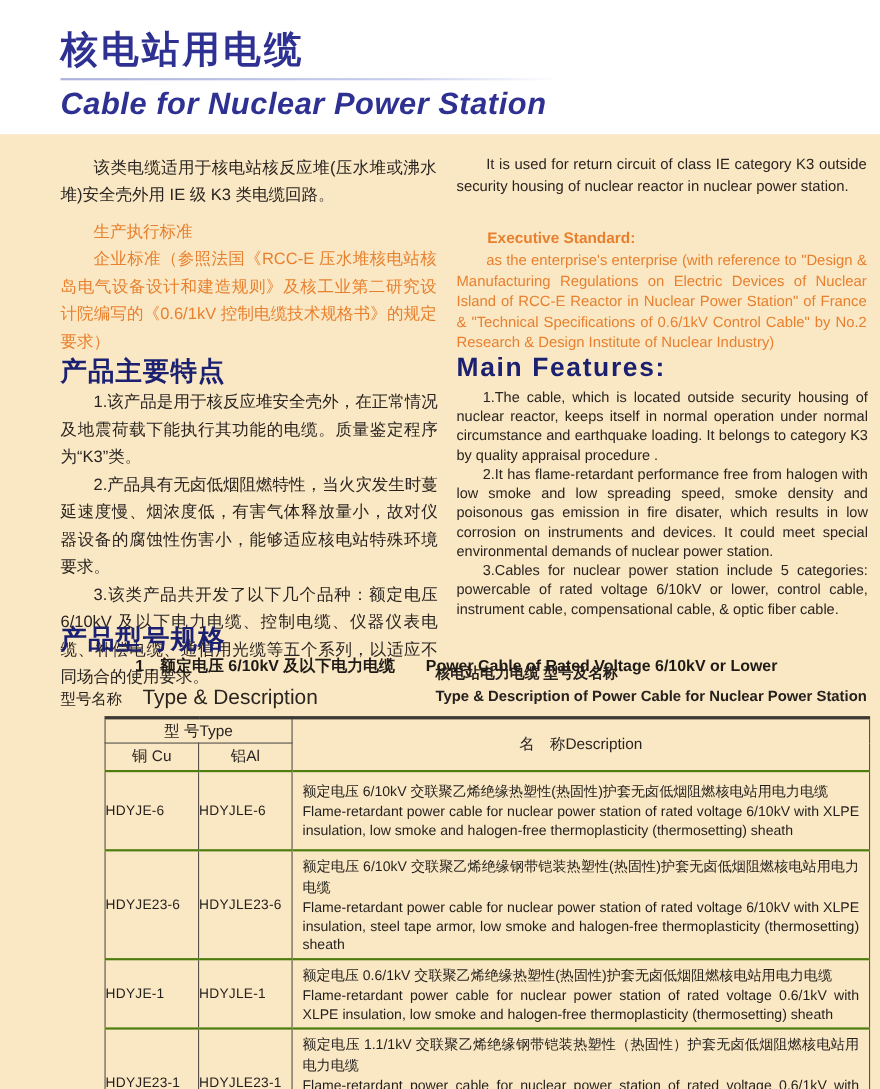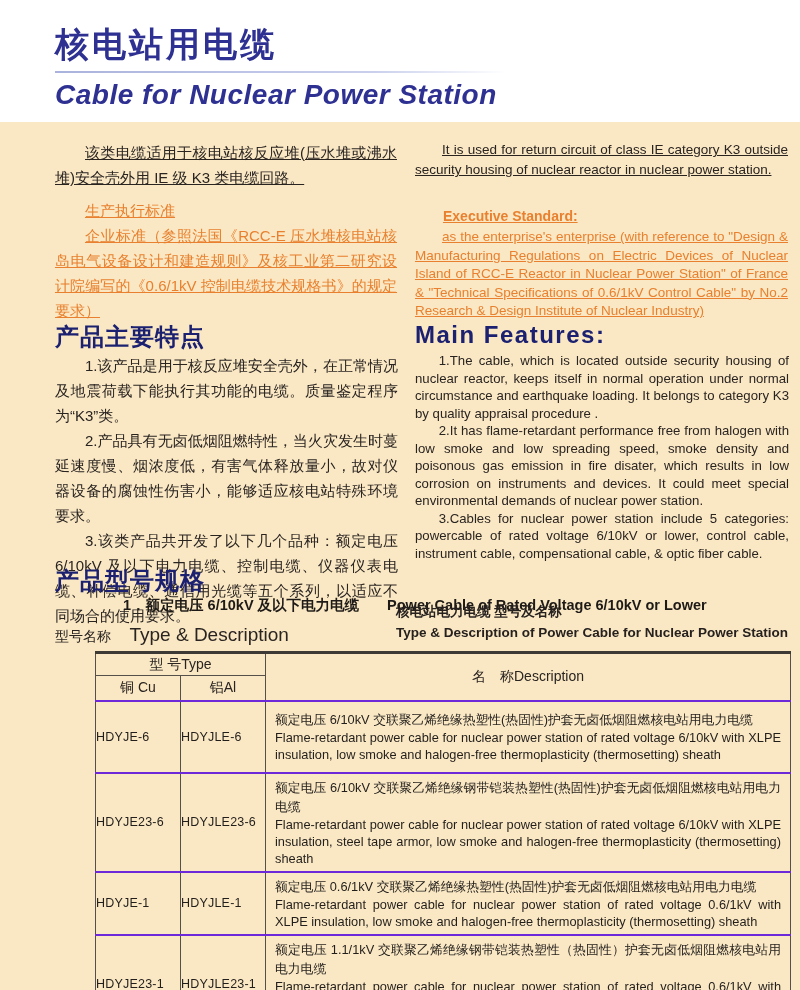--- a/index.html
+++ b/index.html
@@ -24,21 +24,21 @@
     position:absolute; left:55px; top:79px;
     font-size:28px; font-weight:bold; font-style:italic; letter-spacing:0.5px;
     color:#2E3192;
   }
   
   .cream { position:absolute; left:0; top:122px; width:800px; height:868px; background:#FAE8C4; }
 
   .blk { position:absolute; }
   .zh-body { font-size:15px; line-height:25px; text-align:justify; color:#2a2421; }
   .en-body { font-size:13.5px; line-height:19px; text-align:justify; color:#2a2421; }
-  .ind2 { text-indent:2em;text-decoration:underline; }
+  .ind2 { text-indent:2em; }
   .orange { color:#E8802F; }
   .bold { font-weight:bold; }
 
   .sec-heading { font-size:24px; font-weight:bold; color:#1B2070; letter-spacing:1px; }
 
   .feat-zh p { font-size:15px; line-height:25px; text-align:justify; text-indent:2em; color:#2a2421; }
   .feat-en p { font-size:13.2px; line-height:17.5px; text-align:justify; text-indent:1.8em; color:#2a2421; }
 
   .subhead { font-size:14.5px; font-weight:bold; color:#1e1a17; }
   .subhead .gap { display:inline-block; width:28px; }
@@ -57,21 +57,21 @@
     border-top:3px solid #3d3a36; border-bottom:3px solid #3d3a36;
   }
   table.spec td {
     border-left:1px solid #55504a; border-right:1px solid #55504a;
     border-top:1px solid #55504a; border-bottom:1px solid #55504a;
     vertical-align:middle; background:transparent;
   }
   td.hcell { text-align:center; font-size:14px; color:#2a2421; }
   tr.hA td { height:23px; }
   tr.hB td { height:25px; }
-  tr.data td { border-top:2px solid #6d28d9; }
+  tr.data td { border-top:2px solid #4d7c0f; }
   td.tcell { font-size:12.5px; color:#221e1b; letter-spacing:0.2px; }
   td.dcell { padding:4px 9px 4px 9px; }
   .dzh { font-size:12.8px; line-height:19px; color:#221e1b; text-align:justify; }
   .den { font-size:12.8px; line-height:17px; color:#221e1b; text-align:justify; }
   tr.r0 td { height:72px; }
   tr.r1 td { height:68px; }
   tr.r2 td { height:54px; }
   tr.r3 td { height:77px; }
 </style>
 </head>

